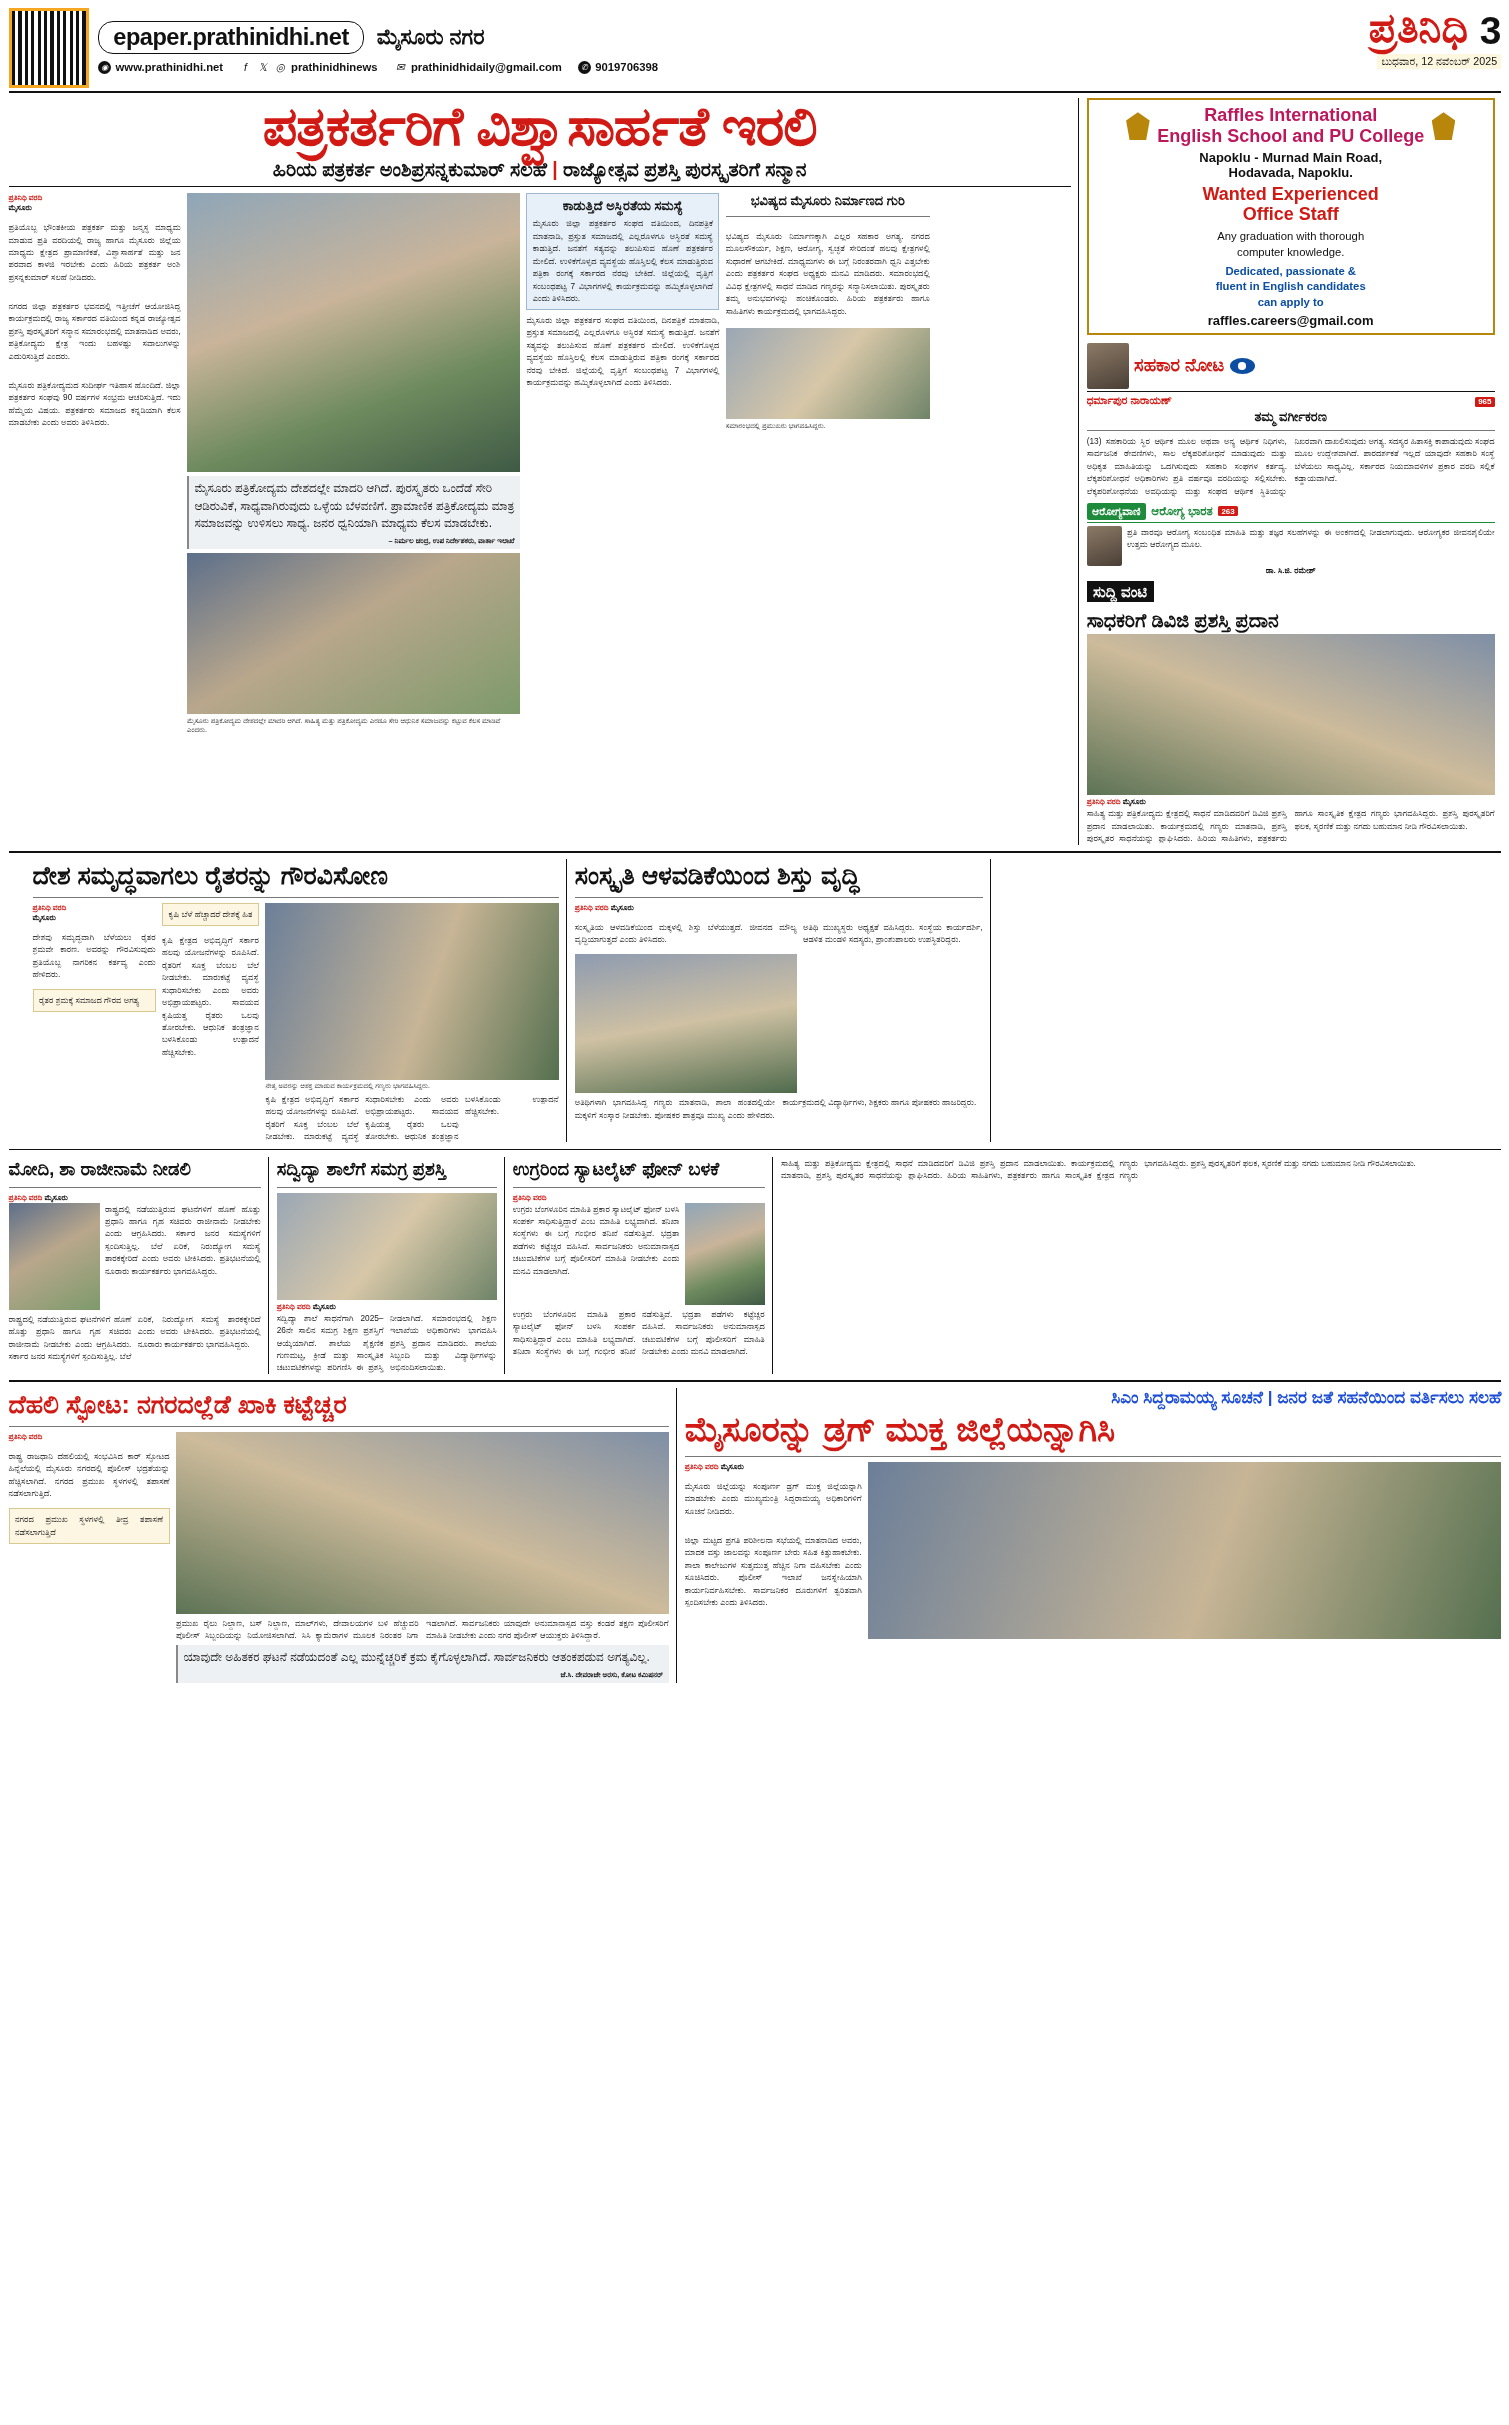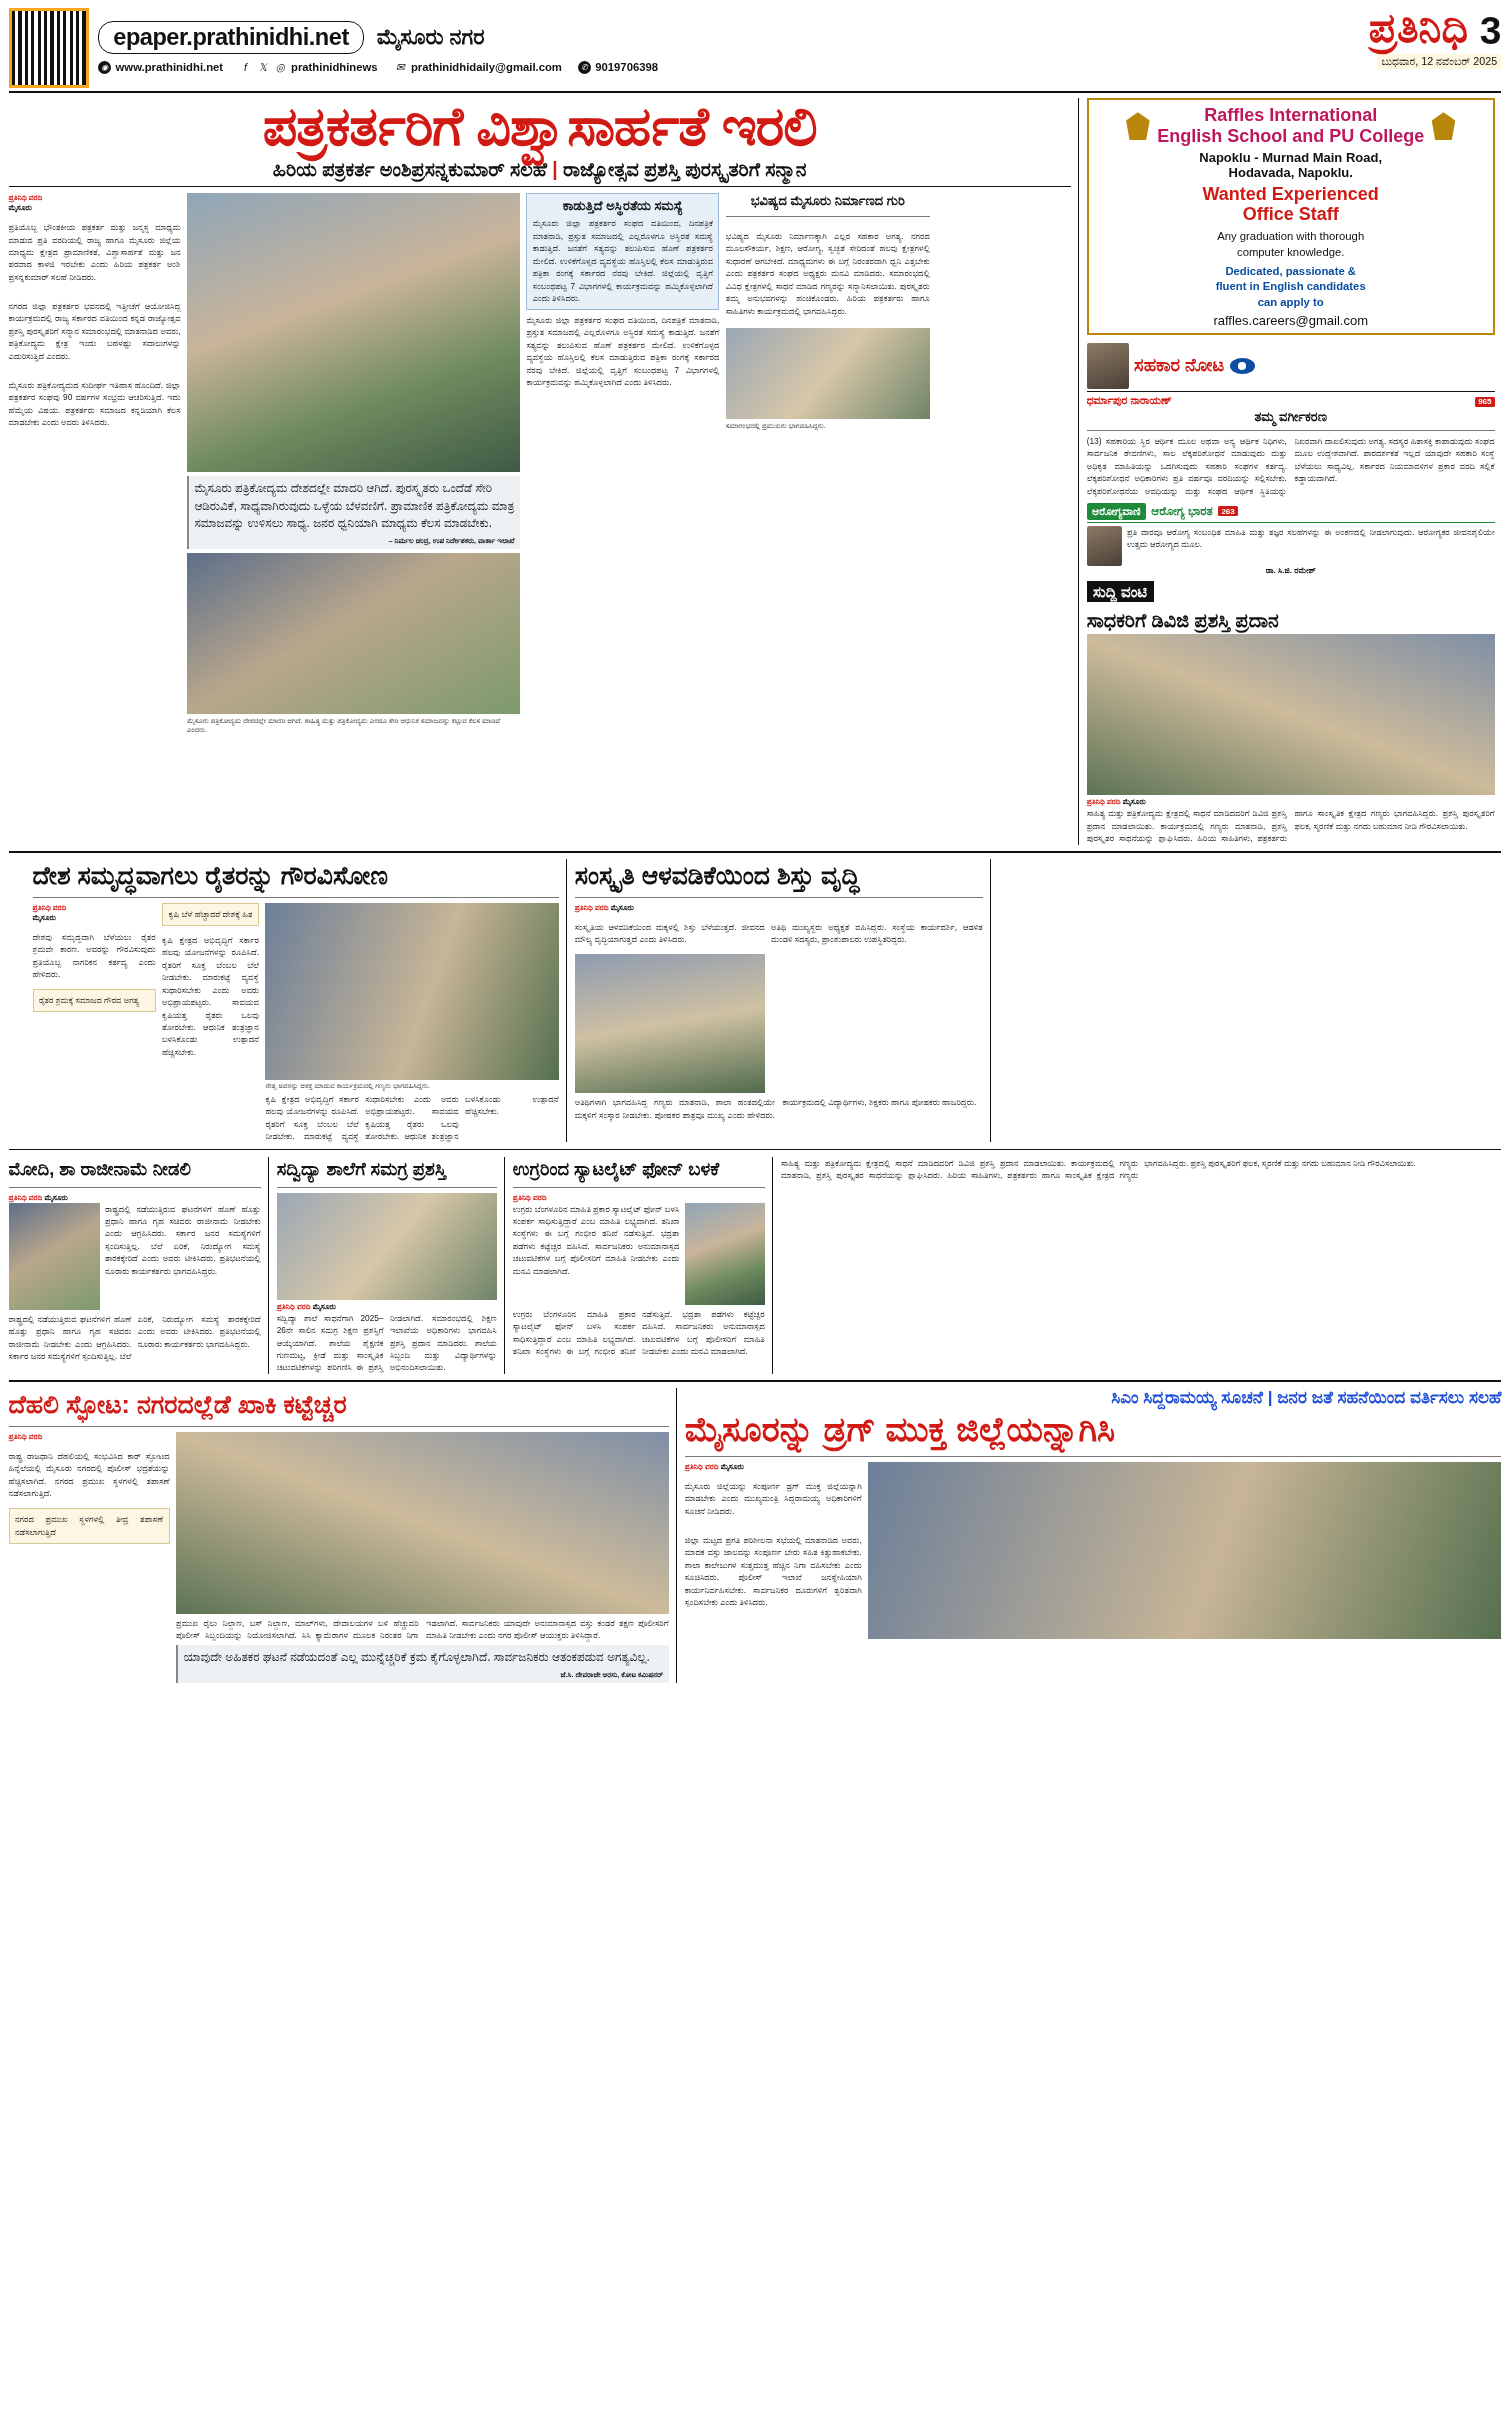--- a/index.html
+++ b/index.html
@@ -74,21 +74,21 @@
   .box-head { font-size:13px; font-weight:bold; text-align:center; margin-bottom:3.2px; }
 
   
   .ad { border:1.6px solid #111; padding:5.4px; text-align:center; }
   .ad-raffles { border:2.1px double #b8860b; background:#fff; }
   .ad-raffles .t1 { font-size:18px; font-weight:bold; color:#be185d; line-height:1.15; }
   .ad-raffles .t2 { font-size:13px; font-weight:bold; color:#111; margin-top:3.2px; }
   .ad-raffles .t3 { font-size:18px; font-weight:bold; color:#d11a14; margin-top:5.4px; line-height:1.1; }
   .ad-raffles .t4 { font-size:11.3px; margin-top:4.3px; line-height:1.35; }
   .ad-raffles .t5 { font-size:11.3px; font-weight:bold; color:#0b4ea2; margin-top:4.3px; line-height:1.35; }
-  .ad-raffles .mail { font-size:13px; font-weight:normal; color:#111; margin-top:3.2px; }
+  .ad-raffles .mail { font-size:13px; font-weight:bold; color:#111; margin-top:3.2px; }
   .emblem { width:23.6px; height:28px; background:#b8860b; display:inline-block;
             clip-path: polygon(50% 0,100% 30%,85% 100%,15% 100%,0 30%); }
 
   .banner-bar { display:flex; align-items:center; gap:5.4px; border-bottom:1.6px solid #111; padding-bottom:2.1px; }
   .banner-title { font-size:18px; font-weight:bold; color:#d11a14; }
   .eye { width:25px; height:16px; border-radius:50%; background:#0b4ea2; position:relative; }
   .eye:after { content:""; position:absolute; left:8.6px; top:4.3px; width:7.5px; height:7.5px; border-radius:50%; background:#fff; }
   .avatar { width:42px; height:46px; background:linear-gradient(160deg,#8c7a66,#4a3f36); border-radius:2.1px; }
   .avatar.sm { width:35px; height:40px; }
   .green-badge { display:inline-block; background:#1e8a3c; color:#fff; font-size:10.7px; font-weight:bold; padding:1.6px 5.4px; border-radius:2.1px; }
@@ -296,21 +296,21 @@
 
     <div class="divider-v"></div>
 
     <div class="col" style="width:408px;">
       <div class="sec-head">ಸಂಸ್ಕೃತಿ ಆಳವಡಿಕೆಯಿಂದ ಶಿಸ್ತು ವೃದ್ಧಿ</div>
       <hr class="thin">
       <div class="byline">
         <span>ಪ್ರತಿನಿಧಿ ವರದಿ</span> <span class="loc">ಮೈಸೂರು</span>
       </div>
       <div class="row" style="gap:6.4px;">
-        <div class="col" style="width:190px;">
+        <div class="col" style="width:222px;">
           <p class="kn">ಸಂಸ್ಕೃತಿಯ ಆಳವಡಿಕೆಯಿಂದ ಮಕ್ಕಳಲ್ಲಿ ಶಿಸ್ತು ಬೆಳೆಯುತ್ತದೆ. ಜೀವನದ ಮೌಲ್ಯ ವೃದ್ಧಿಯಾಗುತ್ತದೆ ಎಂದು ತಿಳಿಸಿದರು.</p>
           <div class="photo p6" style="height:139px;"></div>
         </div>
         <div class="col" style="flex:1;">
           <p class="kn">ಅತಿಥಿ ಮುಖ್ಯಸ್ಥರು ಅಧ್ಯಕ್ಷತೆ ವಹಿಸಿದ್ದರು. ಸಂಸ್ಥೆಯ ಕಾರ್ಯದರ್ಶಿ, ಆಡಳಿತ ಮಂಡಳಿ ಸದಸ್ಯರು, ಪ್ರಾಂಶುಪಾಲರು ಉಪಸ್ಥಿತರಿದ್ದರು.</p>
         </div>
       </div>
       <div class="kn" style="column-count:2;column-gap:7.5px;margin-top:3.2px;">ಅತಿಥಿಗಳಾಗಿ ಭಾಗವಹಿಸಿದ್ದ ಗಣ್ಯರು ಮಾತನಾಡಿ, ಶಾಲಾ ಹಂತದಲ್ಲಿಯೇ ಮಕ್ಕಳಿಗೆ ಸಂಸ್ಕಾರ ನೀಡಬೇಕು. ಪೋಷಕರ ಪಾತ್ರವೂ ಮುಖ್ಯ ಎಂದು ಹೇಳಿದರು. ಕಾರ್ಯಕ್ರಮದಲ್ಲಿ ವಿದ್ಯಾರ್ಥಿಗಳು, ಶಿಕ್ಷಕರು ಹಾಗೂ ಪೋಷಕರು ಹಾಜರಿದ್ದರು.</div>
     </div>
 

